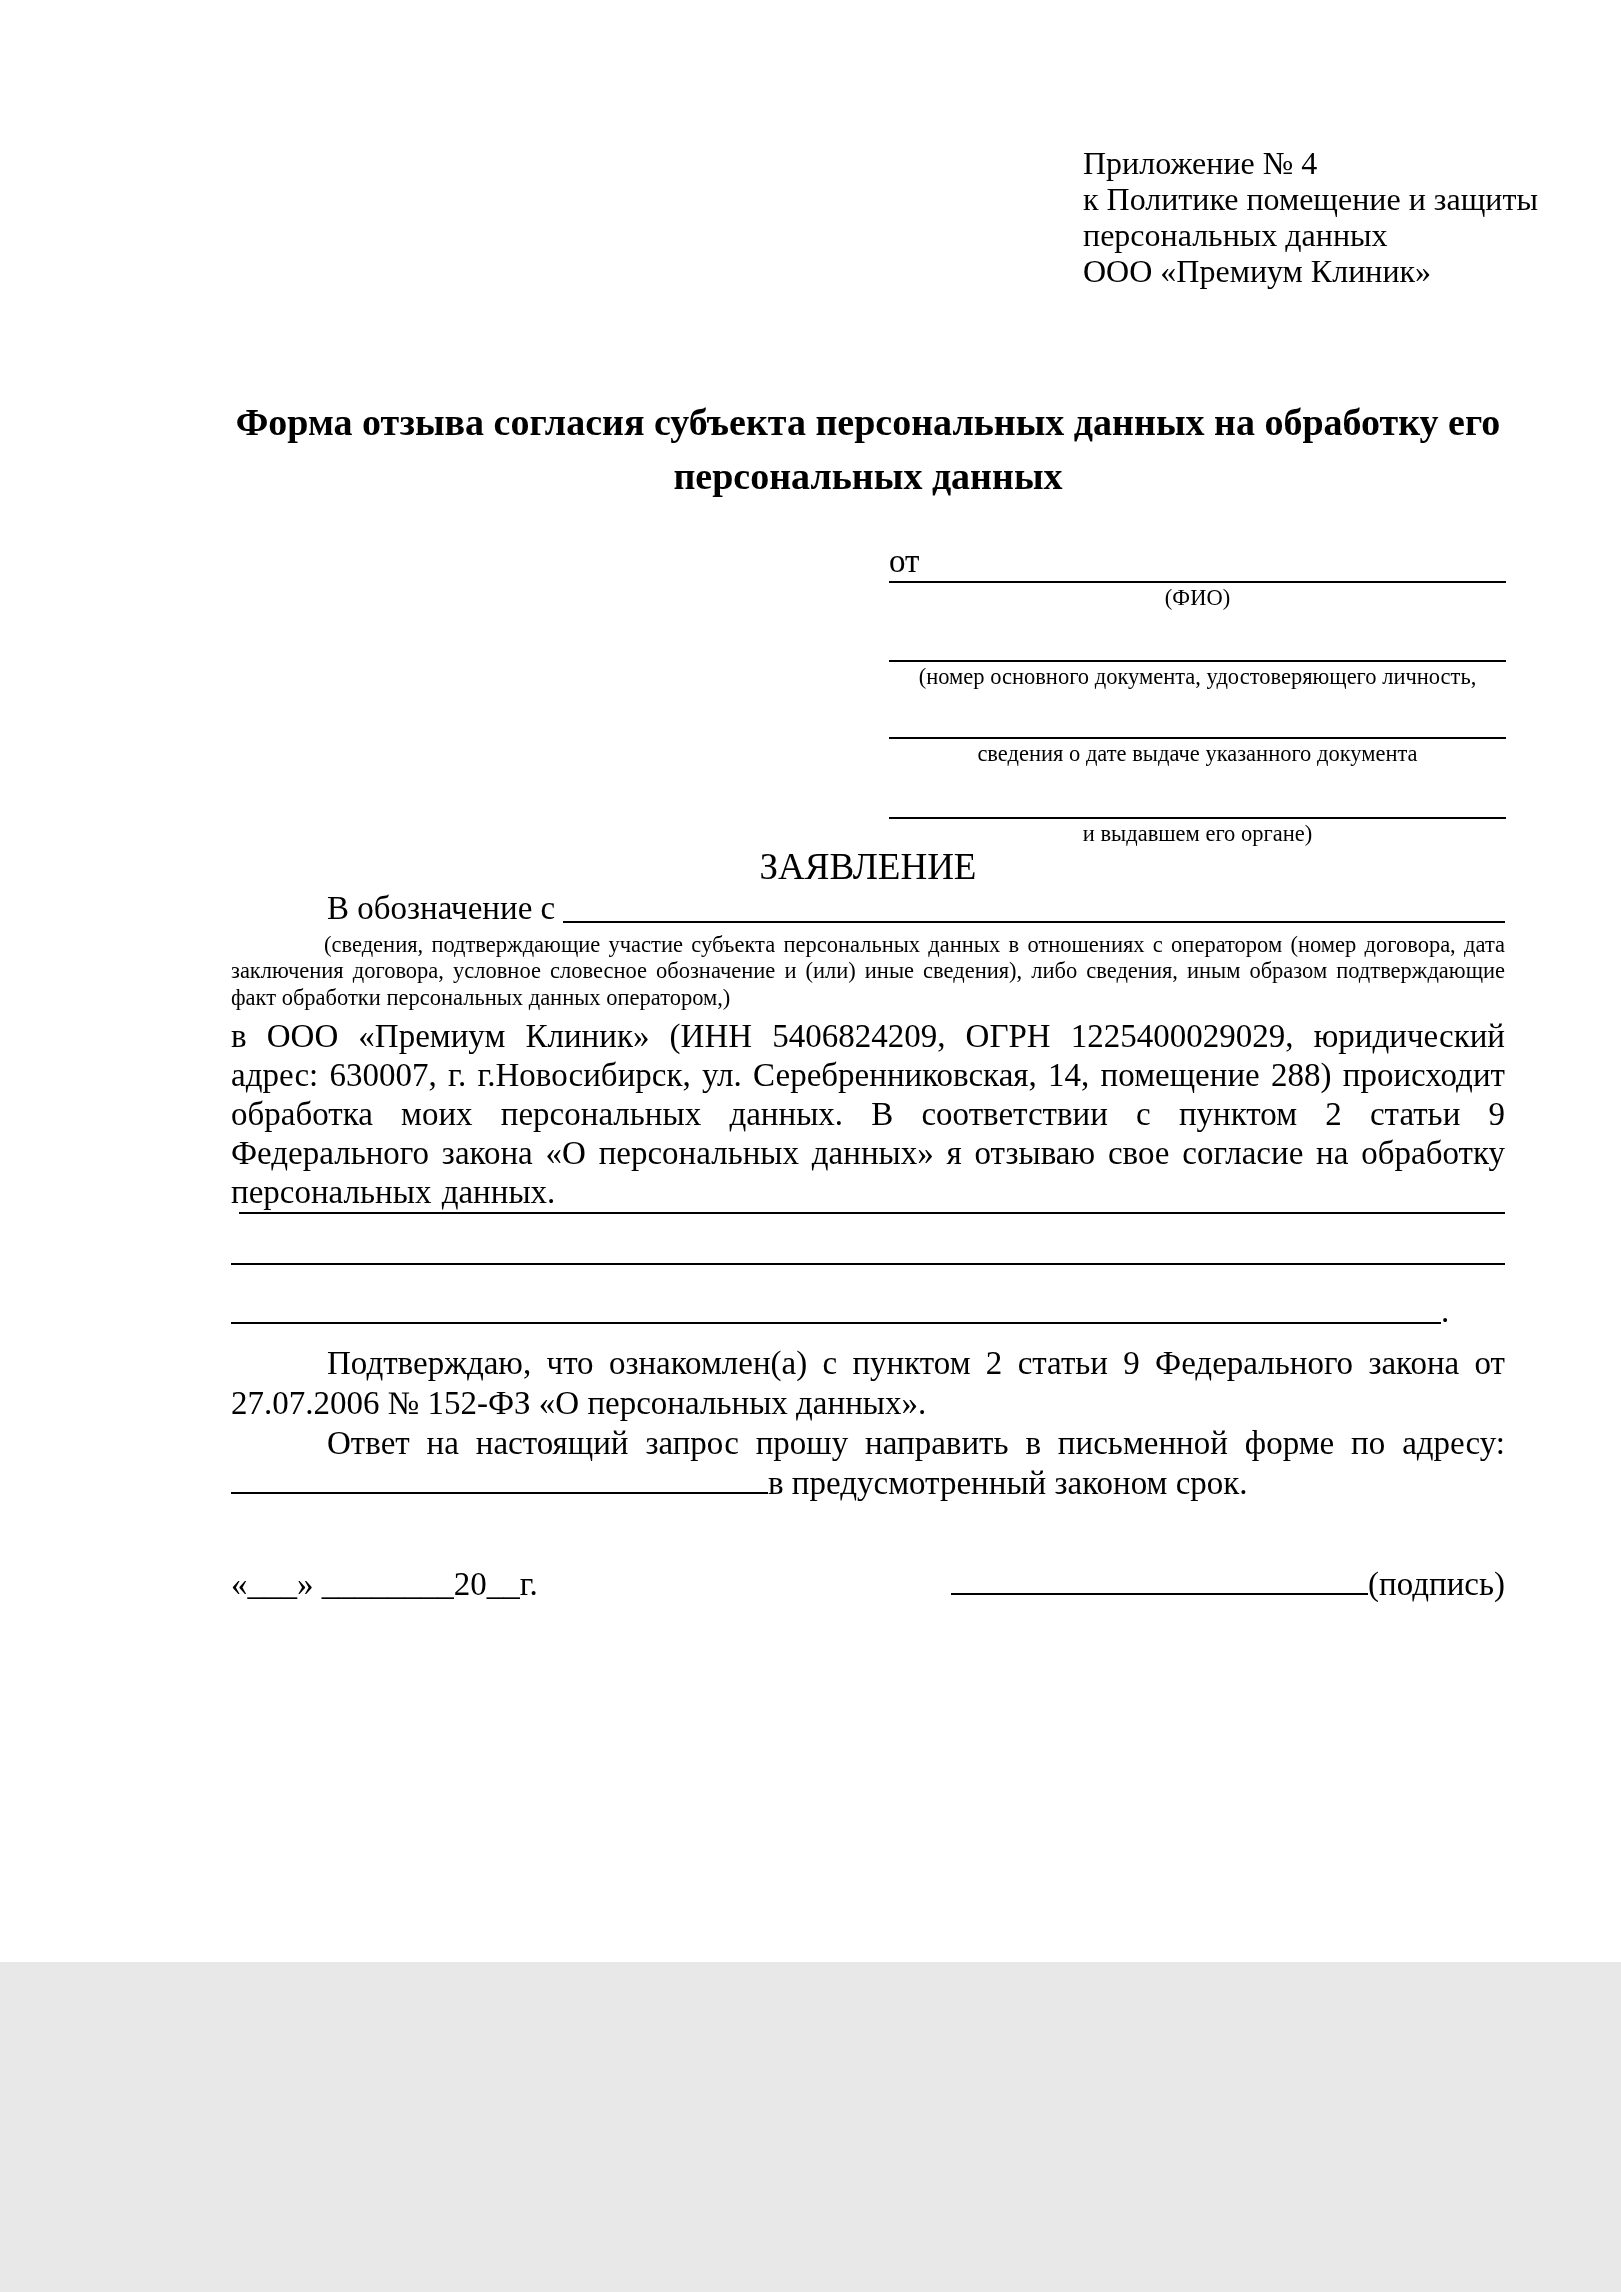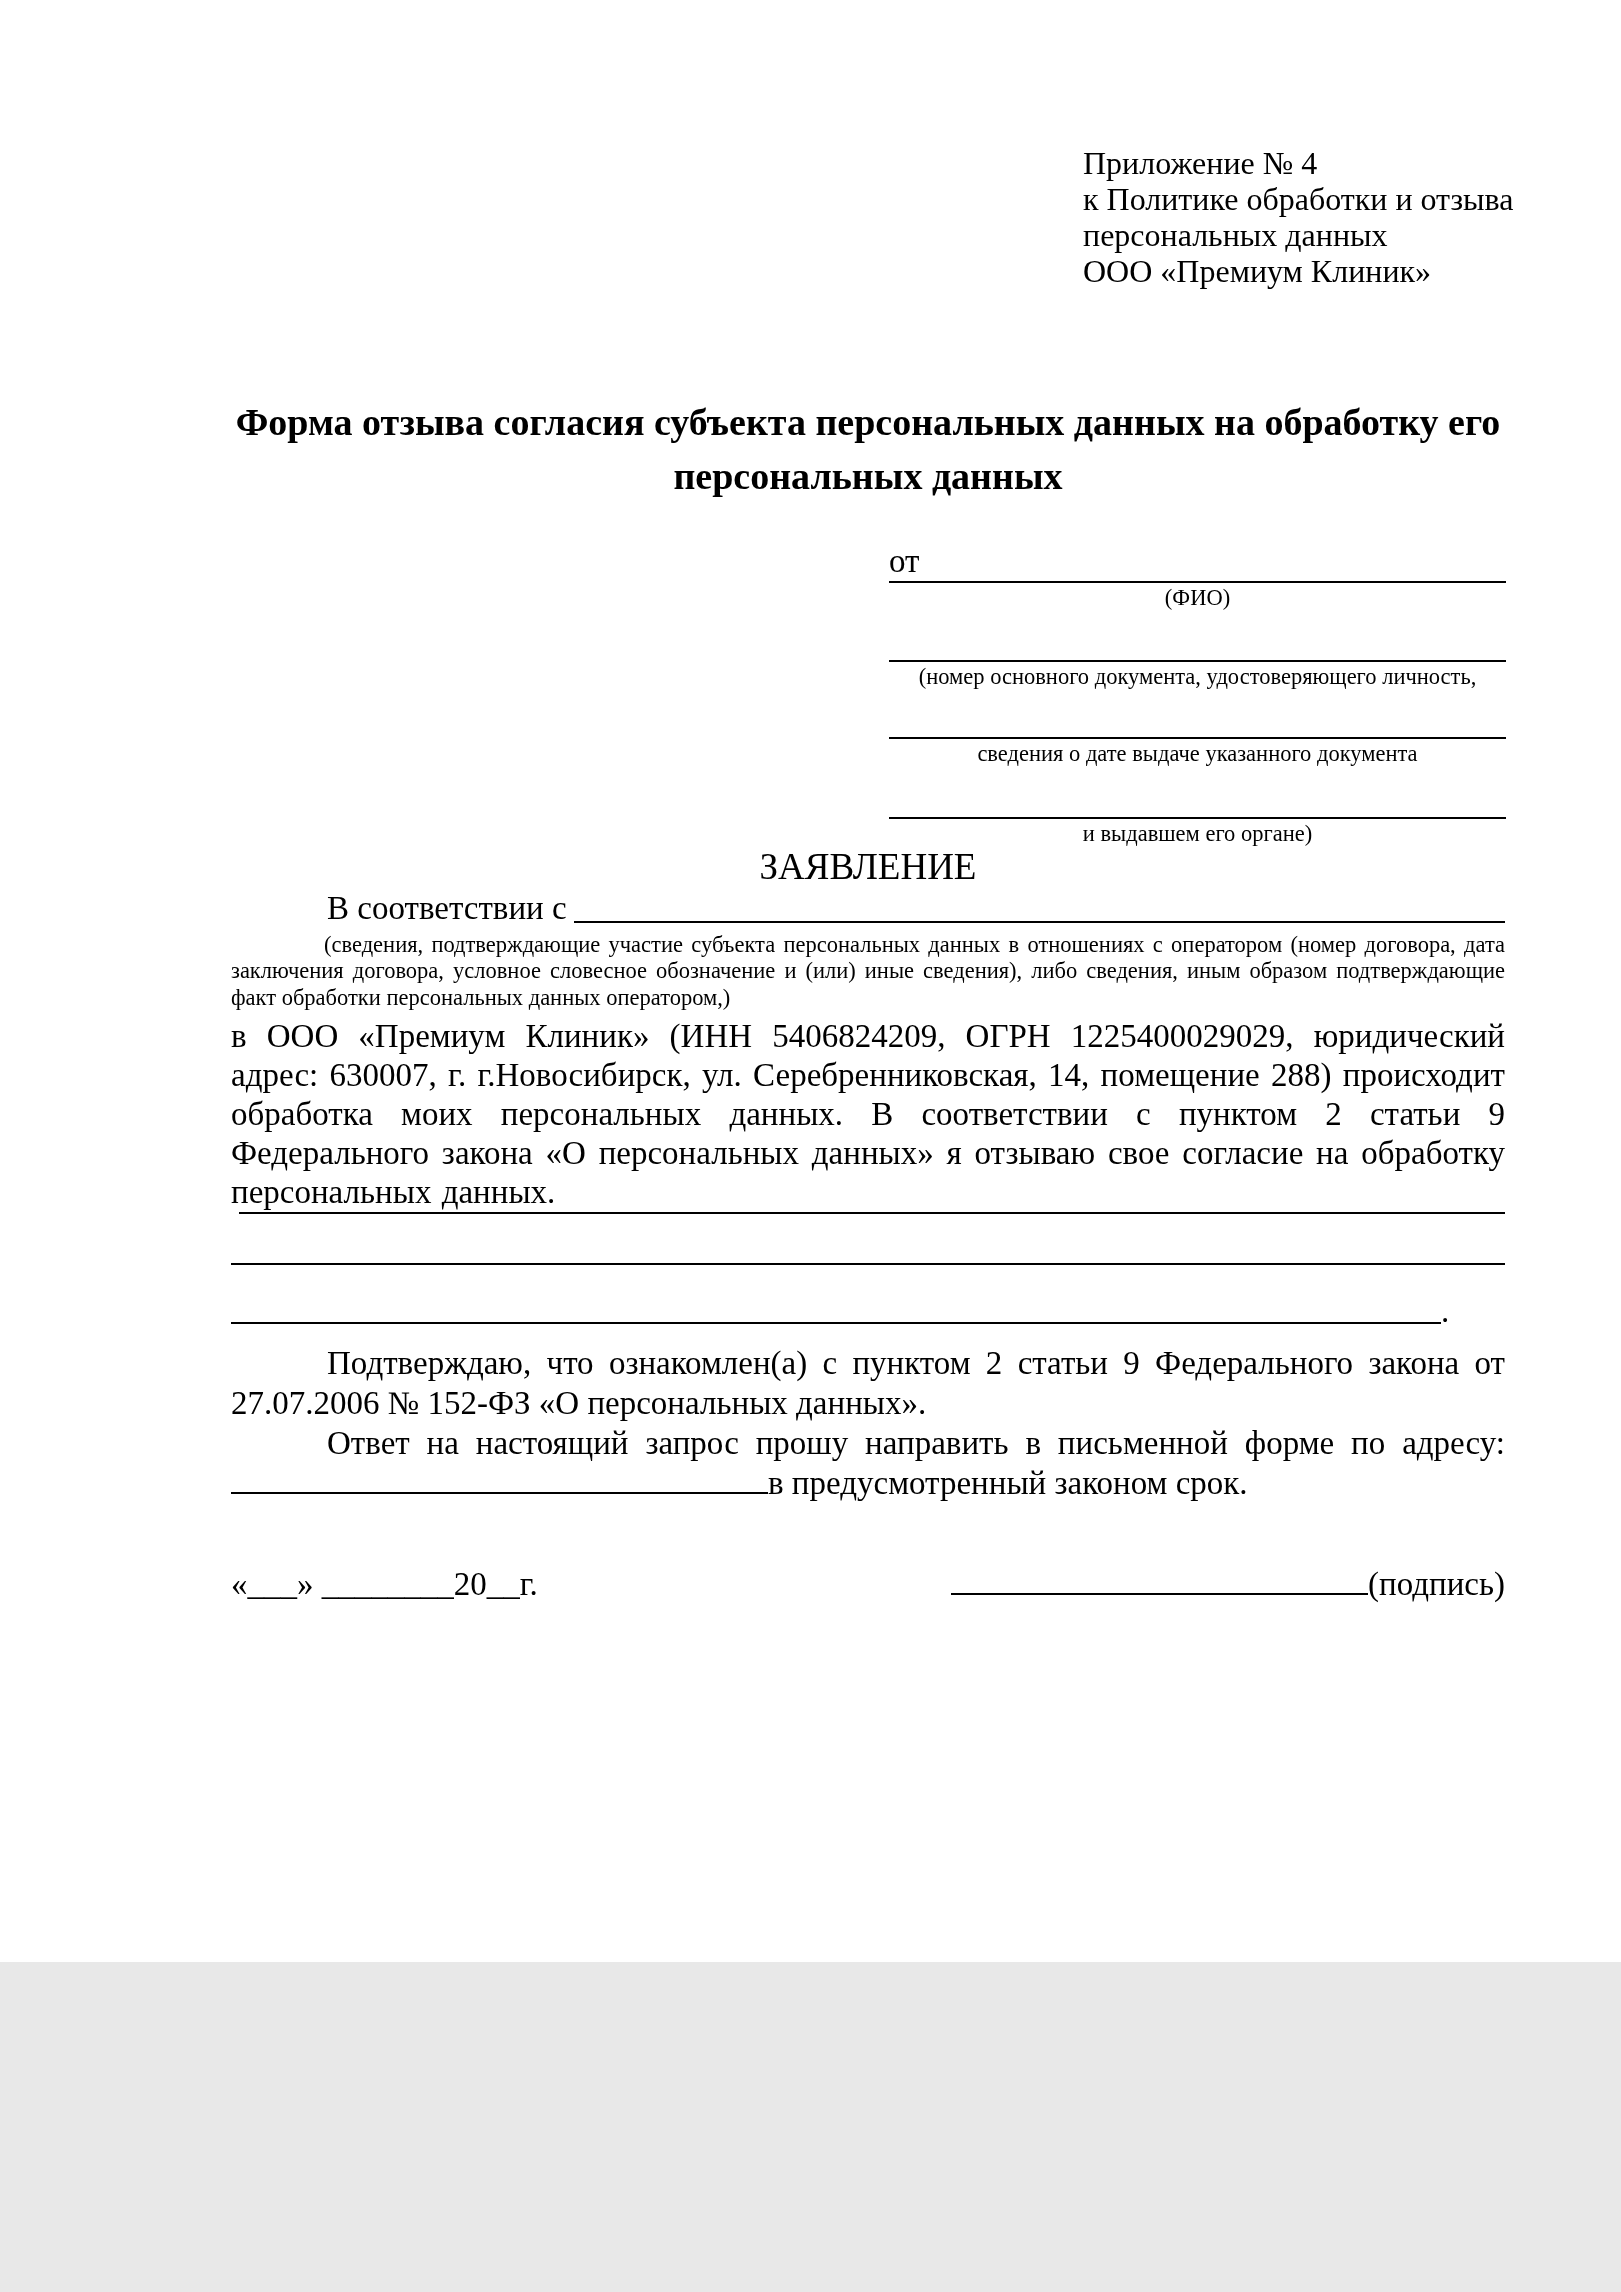--- a/index.html
+++ b/index.html
@@ -132,21 +132,21 @@
     border-bottom: 2.9px solid #000;
   }
 </style>
 </head>
 <body>
 
 <div class="page">
 
   <div class="appendix-header">
     <div>Приложение № 4</div>
-    <div>к Политике обработки и отзыва</div>
+    <div>к Политике помещение и защиты</div>
     <div>персональных данных</div>
     <div>ООО «Премиум Клиник»</div>
   </div>
 
   <div class="form-title">Форма отзыва согласия субъекта персональных данных на обработку его персональных данных</div>
 
   <div class="addressee">
     <div class="addr-from">от</div>
 
     <div class="field-line"></div>
@@ -158,21 +158,21 @@
     <div class="field-line gap47"></div>
     <div class="field-caption">сведения о дате выдаче указанного документа</div>
 
     <div class="field-line gap50"></div>
     <div class="field-caption">и выдавшем его органе)</div>
   </div>
 
   <div class="statement-heading">ЗАЯВЛЕНИЕ</div>
 
   <div class="flex-row intro-row">
-    <span class="lead">В соответствии с</span>
+    <span class="lead">В обозначение с</span>
     <span class="fill-line"></span>
   </div>
 
   <div class="footnote">(сведения, подтверждающие участие субъекта персональных данных в отношениях с оператором (номер договора, дата заключения договора, условное словесное обозначение и (или) иные сведения), либо сведения, иным образом подтверждающие факт обработки персональных данных оператором,)</div>
 
   <div class="body-para">в ООО «Премиум Клиник» (ИНН 5406824209, ОГРН 1225400029029, юридический адрес: 630007, г. г.Новосибирск, ул. Серебренниковская, 14, помещение 288) происходит обработка моих персональных данных. В соответствии с пунктом 2 статьи 9 Федерального закона «О персональных данных» я отзываю свое согласие на обработку персональных данных.</div>
 
   <div class="flex-row reason-row">
     <span class="fill-line"></span>
   </div>

